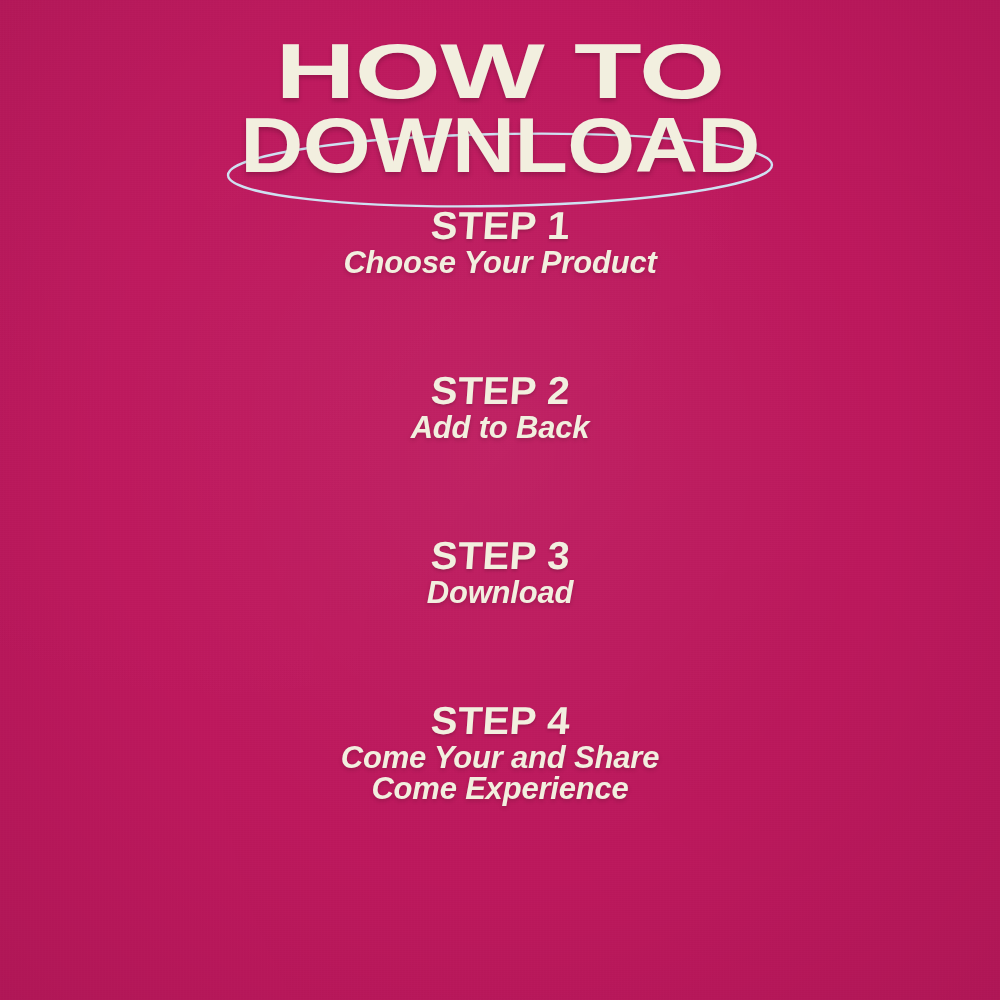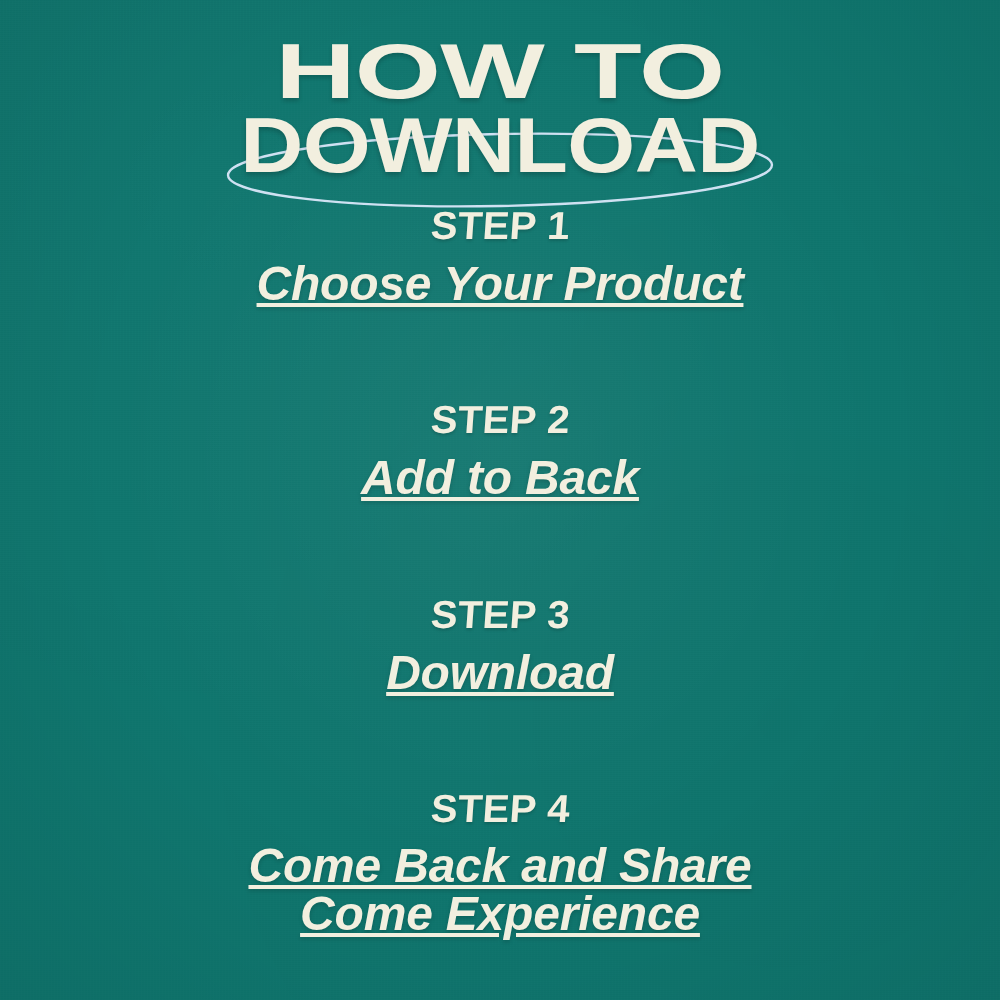--- a/index.html
+++ b/index.html
@@ -105,37 +105,36 @@
     line-height: 1.0;
     transform: skewX(-4deg) scaleX(1.03);
     display: inline-block;
     text-shadow: 0 2px 3px rgba(0,0,0,.16);
   }
   .step-desc {
     color: #f3f1e3;
     font-family: "Liberation Sans", sans-serif;
     font-weight: 700;
     font-style: italic;
-    font-size: 48px;
+    font-size: 31px;
     line-height: 1.03;
-    margin-top: 14px;
+    margin-top: 2px;
     letter-spacing: -0.2px;
     text-shadow: 0 2px 4px rgba(0,0,0,.16);
-    text-decoration: underline;
   }
   .step-1 { margin-top: 0px; }
   .step-2 { margin-top: 92px; }
   .step-3 { margin-top: 92px; }
   .step-4 { margin-top: 92px; }
   .step-4 .step-desc { line-height: 1.0; }
 </style>
 </head>
 <body>
 
-<div id="canvas" style="background-color: #0f766e;">
+<div id="canvas" style="background-color: #be185d;">
 
   <div id="texture"></div>
   <div id="vignette"></div>
 
   <div class="title-block">
     <div class="title-stack">
 
       <div class="ring-wrap">
         <svg viewBox="0 0 548 76" preserveAspectRatio="none" aria-hidden="true">
           <ellipse cx="274" cy="38" rx="272" ry="36" fill="none" stroke="#cfe1f2" stroke-width="2.4"></ellipse>
@@ -171,20 +170,20 @@
         <span class="step-label" style="color: rgb(242, 239, 223);">STEP 3</span>
       </div>
       <div class="step-desc" style="color: rgb(242, 239, 223);">Download</div>
     </div>
 
     <div class="step step-4">
       <div>
         <span class="step-label" style="color: rgb(242, 239, 223);">STEP 4</span>
       </div>
       <div class="step-desc" style="color: rgb(242, 239, 223);">
-        <div>Come Back and Share</div>
+        <div>Come Your and Share</div>
         <div>Come Experience</div>
       </div>
     </div>
 
   </div>
 
 </div>
 
 </body></html>

